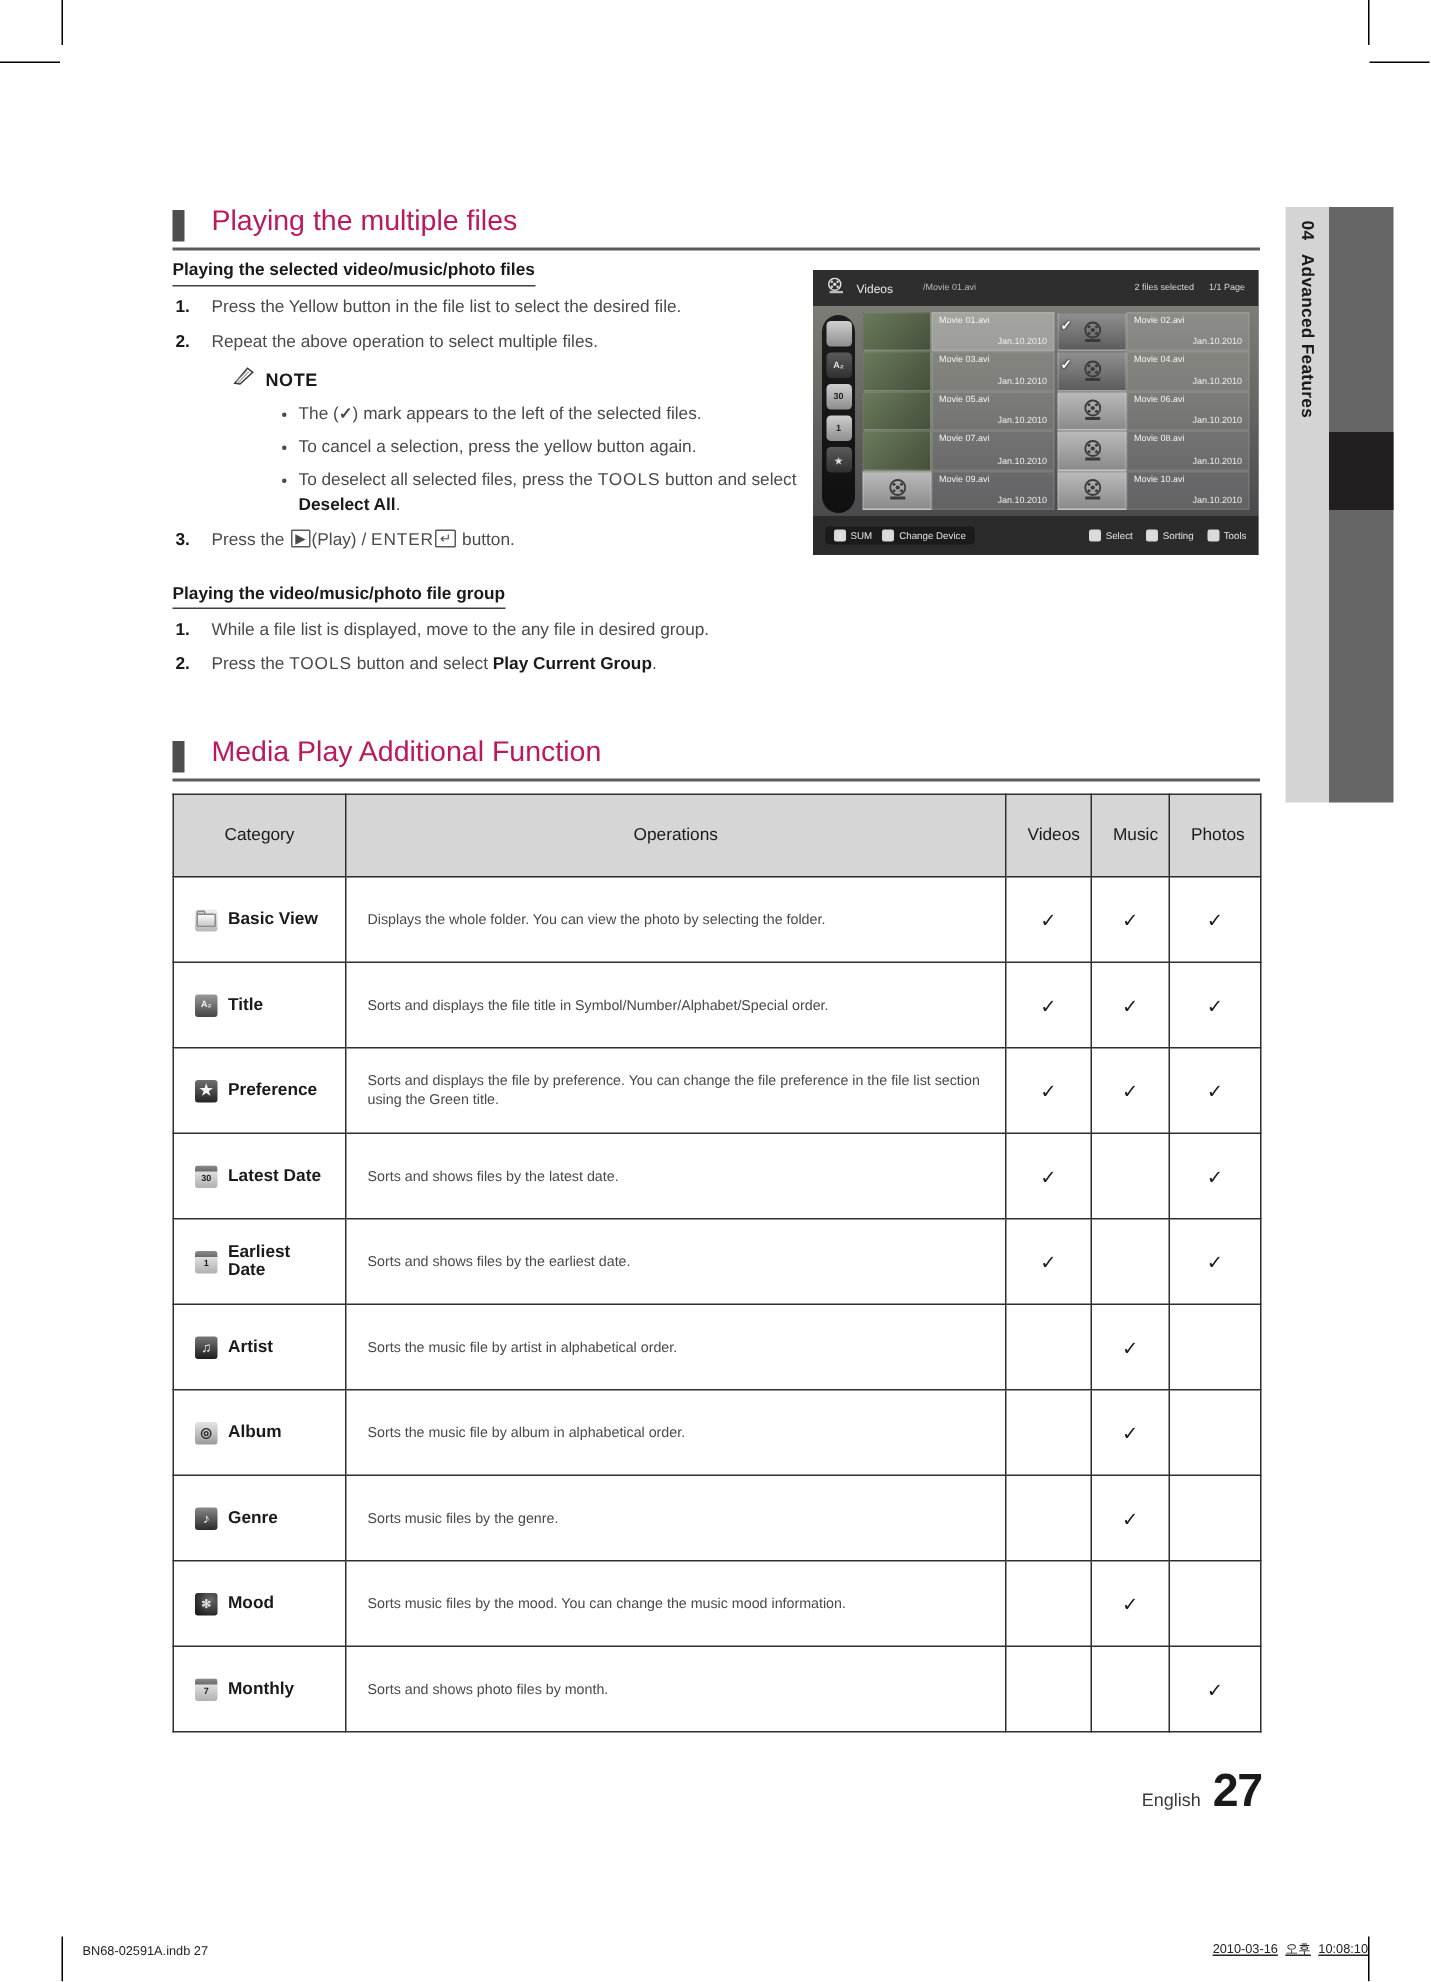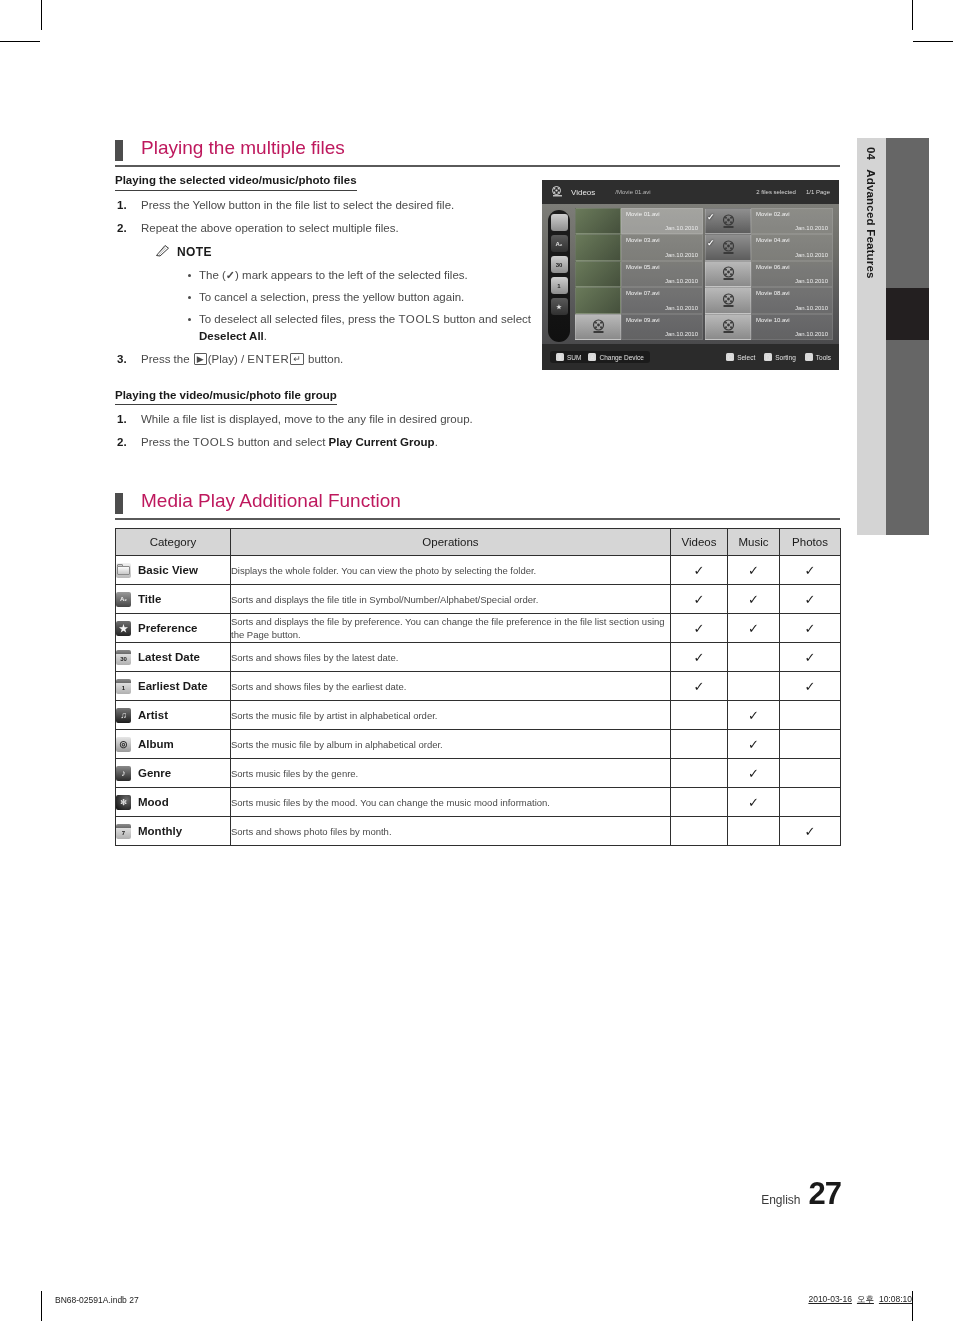--- a/index.html
+++ b/index.html
@@ -170,21 +170,21 @@
     justify-content:center;font-size:5.5px;font-weight:bold;color:#111;
     background:#d9d9d9;
   }
 
   
   table#sort-table{
     border-collapse:collapse;width:725px;margin-top:9px;
     table-layout:fixed;
   }
   #sort-table th,#sort-table td{
-    border:1px solid #2f2f2f;padding:0;vertical-align:middle;
+    border:1px solid #2f2f2f;padding:14px;vertical-align:middle;
   }
   #sort-table thead th{
     background:#d6d6d6;height:26px;font-size:11.5px;font-weight:normal;
     color:#1a1a1a;text-align:center;
   }
   td.cat{height:28px;padding-left:6px;}
   .cat-inner{display:flex;align-items:center;gap:7px;}
   .cat-label{font-size:11.5px;font-weight:bold;color:#1a1a1a;}
   td.ops{padding:4px 8px;font-size:9.5px;color:#4a4a4a;line-height:13px;}
   td.mark{text-align:center;font-size:13px;color:#1a1a1a;}
@@ -553,21 +553,21 @@
           <td class="mark">✓</td>
           <td class="mark">✓</td>
         </tr>
         <tr>
           <td class="cat">
             <div class="cat-inner">
               <span class="ic ic-star">★</span>
               <span class="cat-label">Preference</span>
             </div>
           </td>
-          <td class="ops">Sorts and displays the file by preference. You can change the file preference in the file list section using the Page button.</td>
+          <td class="ops">Sorts and displays the file by preference. You can change the file preference in the file list section using the Green title.</td>
           <td class="mark">✓</td>
           <td class="mark">✓</td>
           <td class="mark">✓</td>
         </tr>
         <tr>
           <td class="cat">
             <div class="cat-inner">
               <span class="ic ic-cal">
                 <i>30</i>
               </span>

